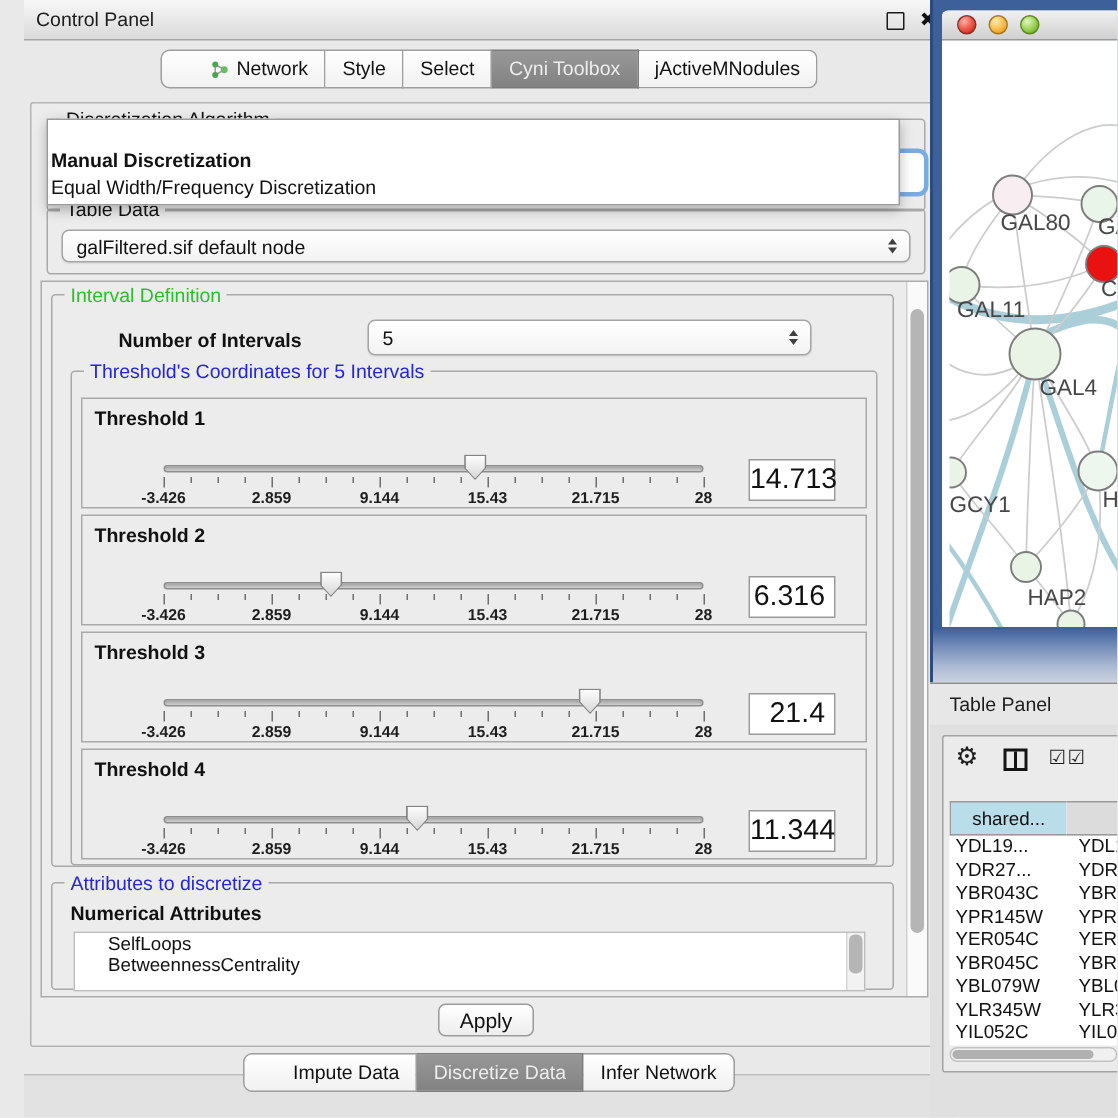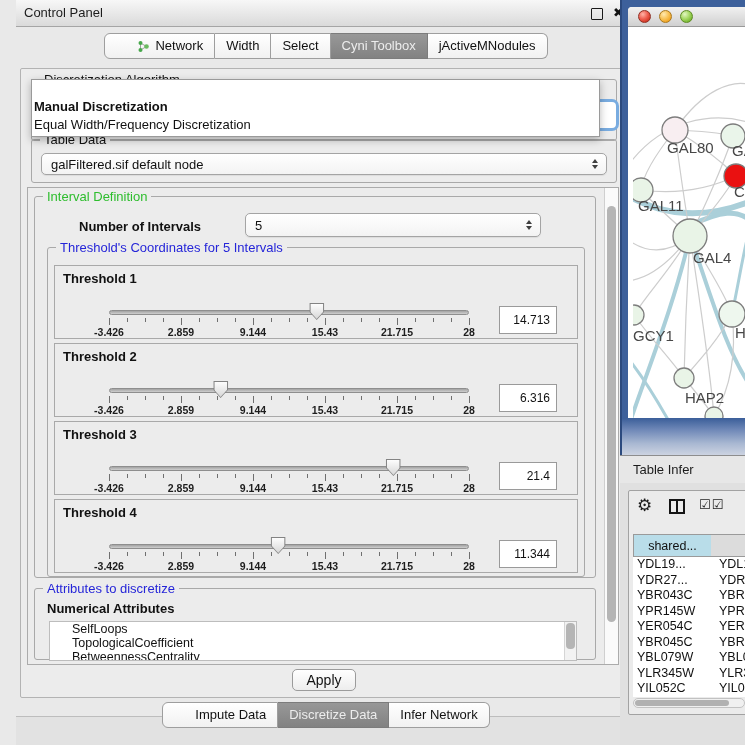--- a/index.html
+++ b/index.html
@@ -53,21 +53,21 @@
   .thumb{position:absolute;top:9px;width:15px;height:17px;transform:translateX(-50%);
     clip-path:polygon(0 0,100% 0,100% 52%,50% 100%,0 52%);background:#838383;z-index:2;}
   .thumb i{position:absolute;left:1px;top:1px;right:1px;bottom:1px;display:block;
     clip-path:polygon(0 0,100% 0,100% 52%,50% 100%,0 52%);background:linear-gradient(#fdfdfd,#d7d7d7);}
   .ticks{position:absolute;left:0;top:24px;width:100%;height:8px;}
   .tick{position:absolute;top:0;width:1px;height:4px;background:#6f6f6f;}
   .tick.major{height:7px;}
   .slabels{position:absolute;left:0;top:32px;width:100%;height:13px;}
   .slab{position:absolute;transform:translateX(-50%);font-size:10.5px;font-weight:bold;color:#1d1d1d;white-space:nowrap;}
   .valbox{position:absolute;left:444px;top:40px;width:58px;height:28px;background:#fff;
-    border:1px solid #9a9a9a;box-sizing:border-box;font-size:12px;color:#111;
+    border:1px solid #9a9a9a;box-sizing:border-box;font-size:19px;color:#111;
     text-align:right;line-height:26px;padding-right:6px;}
   .attr-list{position:absolute;left:14px;top:32px;width:528px;height:40px;background:#fff;
     border:1px solid #bdbdbd;box-sizing:border-box;overflow:hidden;}
   .attr-item{height:14px;line-height:14px;font-size:12.5px;color:#111;padding-left:22px;white-space:nowrap;}
   .list-scroll{position:absolute;right:0;top:0;width:12px;height:100%;background:#f2f2f2;border-left:1px solid #d5d5d5;box-sizing:border-box;}
   .list-thumb{position:absolute;left:1px;top:1px;width:9px;height:26px;border-radius:4px;background:#b5b5b5;}
   .apply-row{position:absolute;left:0;top:600px;width:100%;text-align:center;}
   .apply-btn{display:inline-block;min-width:64px;height:22px;line-height:20px;font-size:14px;color:#111;
     background:linear-gradient(#ffffff,#ededed);border:1px solid #9b9b9b;border-radius:5px;padding:0 12px;box-sizing:border-box;}
   .bottom-strip{position:absolute;left:0;top:716px;width:620px;height:29px;background:#e2e2e2;border-top:1px solid #bdbdbd;}
@@ -124,21 +124,21 @@
             <svg width="13" height="13">
               <path d="M3.5,3 L3.5,10 M3.5,3 L9.5,6.5 M3.5,10 L9.5,6.5" stroke="#9e9e9e" stroke-width="1" fill="none"></path>
               <circle cx="3.5" cy="3" r="2" fill="#46a74b"></circle>
               <circle cx="3.5" cy="10" r="2" fill="#46a74b"></circle>
               <circle cx="9.5" cy="6.5" r="2.3" fill="#6abb61"></circle>
             </svg>
           </span>
           <span>Network</span>
         </span>
         <span class="tab">
-          <span>Width</span>
+          <span>Style</span>
         </span>
         <span class="tab">
           <span>Select</span>
         </span>
         <span class="tab sel">
           <span>Cyni Toolbox</span>
         </span>
         <span class="tab">
           <span>jActiveMNodules</span>
         </span>
@@ -351,21 +351,20 @@
               </div>
           </div>
         </div>
 
         <div class="group" style="left:6px;top:400px;width:562px;height:72px;">
           <span class="group-title gt-blue">Attributes to discretize</span>
           <span class="bold-label" style="left:12px;top:12px;">Numerical Attributes</span>
           <div class="attr-list" id="attr-list">
 
           <div class="attr-item">SelfLoops</div>
-              <div class="attr-item">TopologicalCoefficient</div>
               <div class="attr-item">BetweennessCentrality</div>
               <div class="list-scroll">
                 <div class="list-thumb"></div>
               </div>
             </div>
         </div>
 
         <div class="vscroll">
           <div class="vthumb" style="top:18px;height:416px;"></div>
         </div>
@@ -439,21 +438,21 @@
             <text x="101" y="170" font-size="15" fill="#474747">C</text>
             <text x="5" y="184" font-size="15" fill="#474747">GAL11</text>
             <text x="60" y="236" font-size="15" fill="#474747">GAL4</text>
             <text x="0" y="314" font-size="15" fill="#474747">GCY1</text>
             <text x="102" y="311" font-size="15" fill="#474747">HA</text>
             <text x="52" y="376" font-size="15" fill="#474747">HAP2</text>
           </svg>
       </div>
     </div>
 
-    <div class="tp-titlebar">Table Infer</div>
+    <div class="tp-titlebar">Table Panel</div>
 
     <div class="tp-panel">
       <span class="gear">⚙</span>
       <span class="split-icon">
           <i></i>
         </span>
       <span class="checks">☑☑</span>
 
       <div class="ttable">
         <div class="thead" id="thead">

